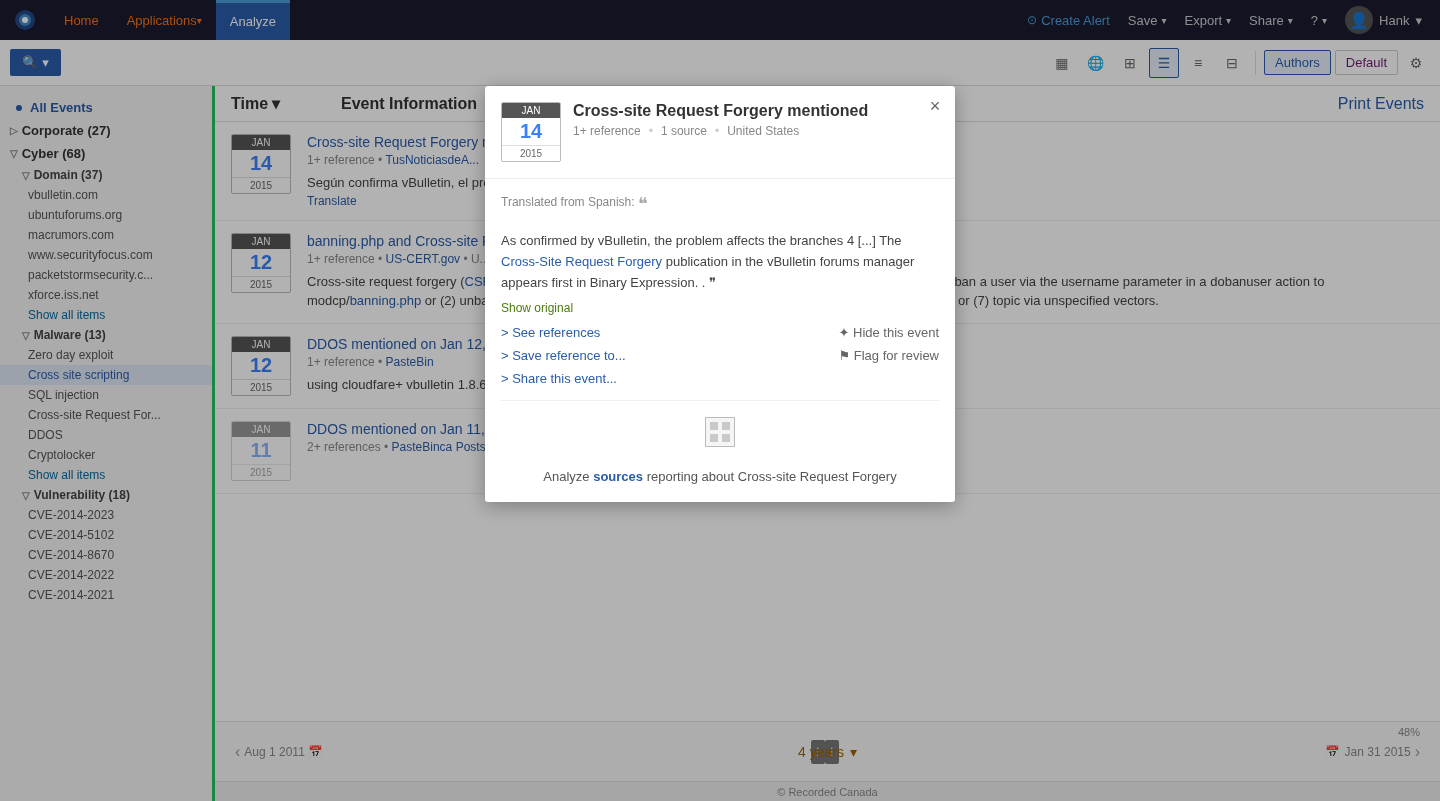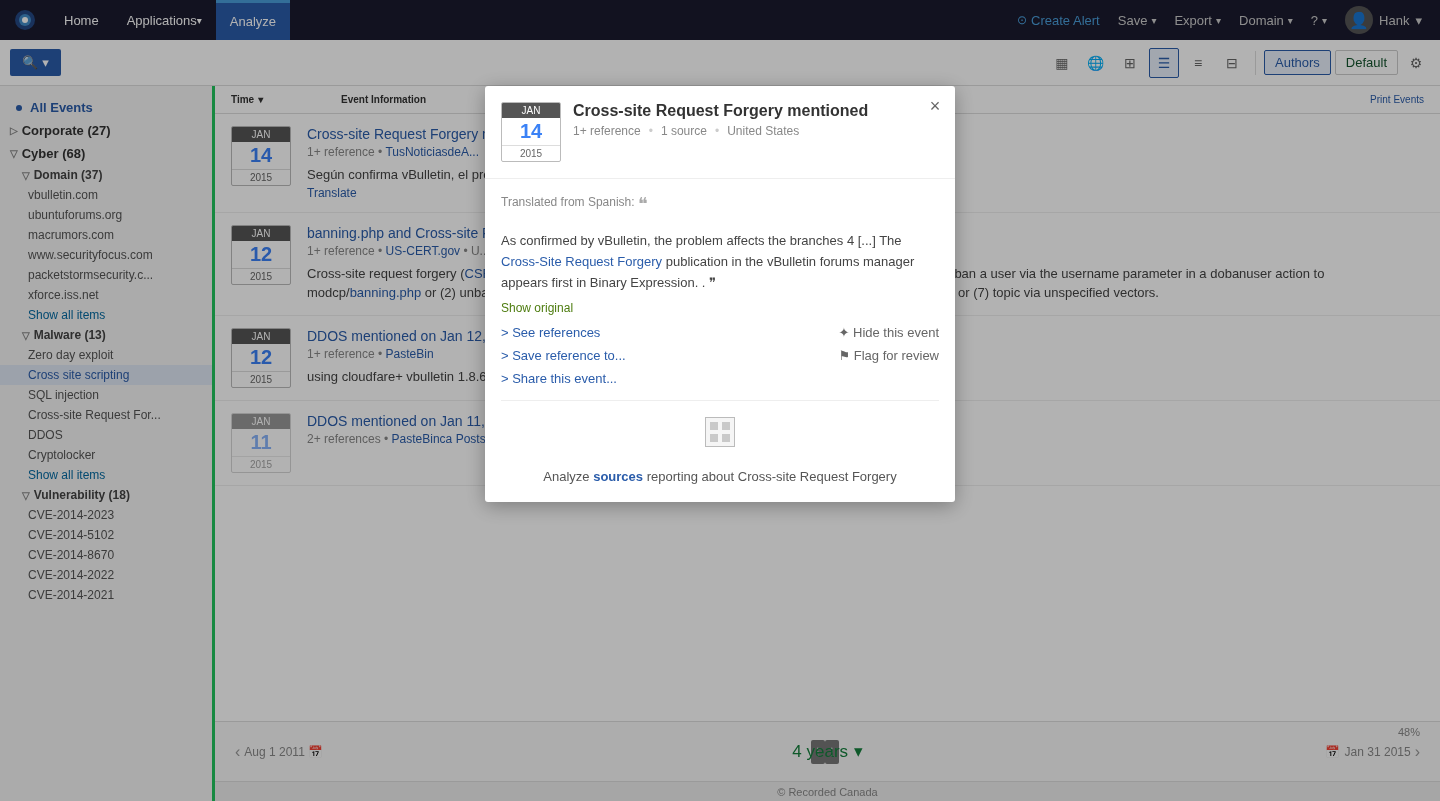--- a/index.html
+++ b/index.html
@@ -20,21 +20,21 @@
       height: 30px;
       margin-right: 10px;
       display: flex; align-items: center; justify-content: center;
     }
     .top-nav .logo svg { width: 22px; height: 22px; }
     .nav-item {
       padding: 0 14px;
       height: 40px;
       display: flex;
       align-items: center;
-      color: #ffffff;
+      color: #f97316;
       cursor: pointer;
       font-size: 13px;
     }
     .nav-item.active {
       background: #2a5caa;
       color: #fff;
       border-top: 3px solid #4a9eda;
     }
     .nav-right {
       margin-left: auto;
@@ -117,21 +117,21 @@
       color: #333;
     }
     .authors-btn.active { background: #e8f0fb; border-color: #2a5caa; color: #2a5caa; }
     .default-btn {
       background: #fff;
       border: 1px solid #ccc;
       padding: 4px 10px;
       cursor: pointer;
       font-size: 13px;
       border-radius: 2px;
-      color: #14532d;
+      color: #701a75;
     }
     .gear-btn {
       width: 28px; height: 28px;
       display: flex; align-items: center; justify-content: center;
       cursor: pointer; color: #666; font-size: 14px;
     }
 
     
     .main-layout {
       display: flex;
@@ -204,21 +204,21 @@
       flex-direction: column;
       overflow: hidden;
     }
     .content-header {
       display: flex;
       align-items: center;
       padding: 8px 16px;
       border-bottom: 1px solid #ddd;
       background: #fff;
       color: #666;
-      font-size: 10px;
+      font-size: 16px;
       gap: 20px;
     }
     .content-header .col-time {
       width: 90px;
       display: flex; align-items: center; gap: 4px;
       font-weight: bold; color: #333;
       cursor: pointer;
     }
     .content-header .col-event {
       flex: 1;
@@ -309,24 +309,24 @@
       color: #888;
       display: flex;
       align-items: center;
       gap: 4px;
     }
     .timeline-center {
       position: absolute;
       left: 50%;
       transform: translateX(-50%);
       display: flex;
-      align-items: flex-end;
+      align-items: flex-start;
       gap: 6px;
-      font-size: 17px;
-      color: #15803d;
+      font-size: 14px;
+      color: #a16207;
     }
     .timeline-right-label {
       margin-left: auto;
       font-size: 12px;
       color: #888;
       display: flex;
       align-items: center;
       gap: 4px;
     }
     .footer-bar {
@@ -526,21 +526,21 @@
     </div>
     <div class="nav-right-item">
       <span>Save</span>
       <span class="chevron">▾</span>
     </div>
     <div class="nav-right-item">
       <span>Export</span>
       <span class="chevron">▾</span>
     </div>
     <div class="nav-right-item">
-      <span>Domain</span>
+      <span>Share</span>
       <span class="chevron">▾</span>
     </div>
     <div class="nav-right-item">
       <span>?</span>
       <span class="chevron">▾</span>
     </div>
     <div class="user-item">
       <div class="user-avatar">👤</div>
       <span>Hank</span>
       <span class="chevron">▾</span>

